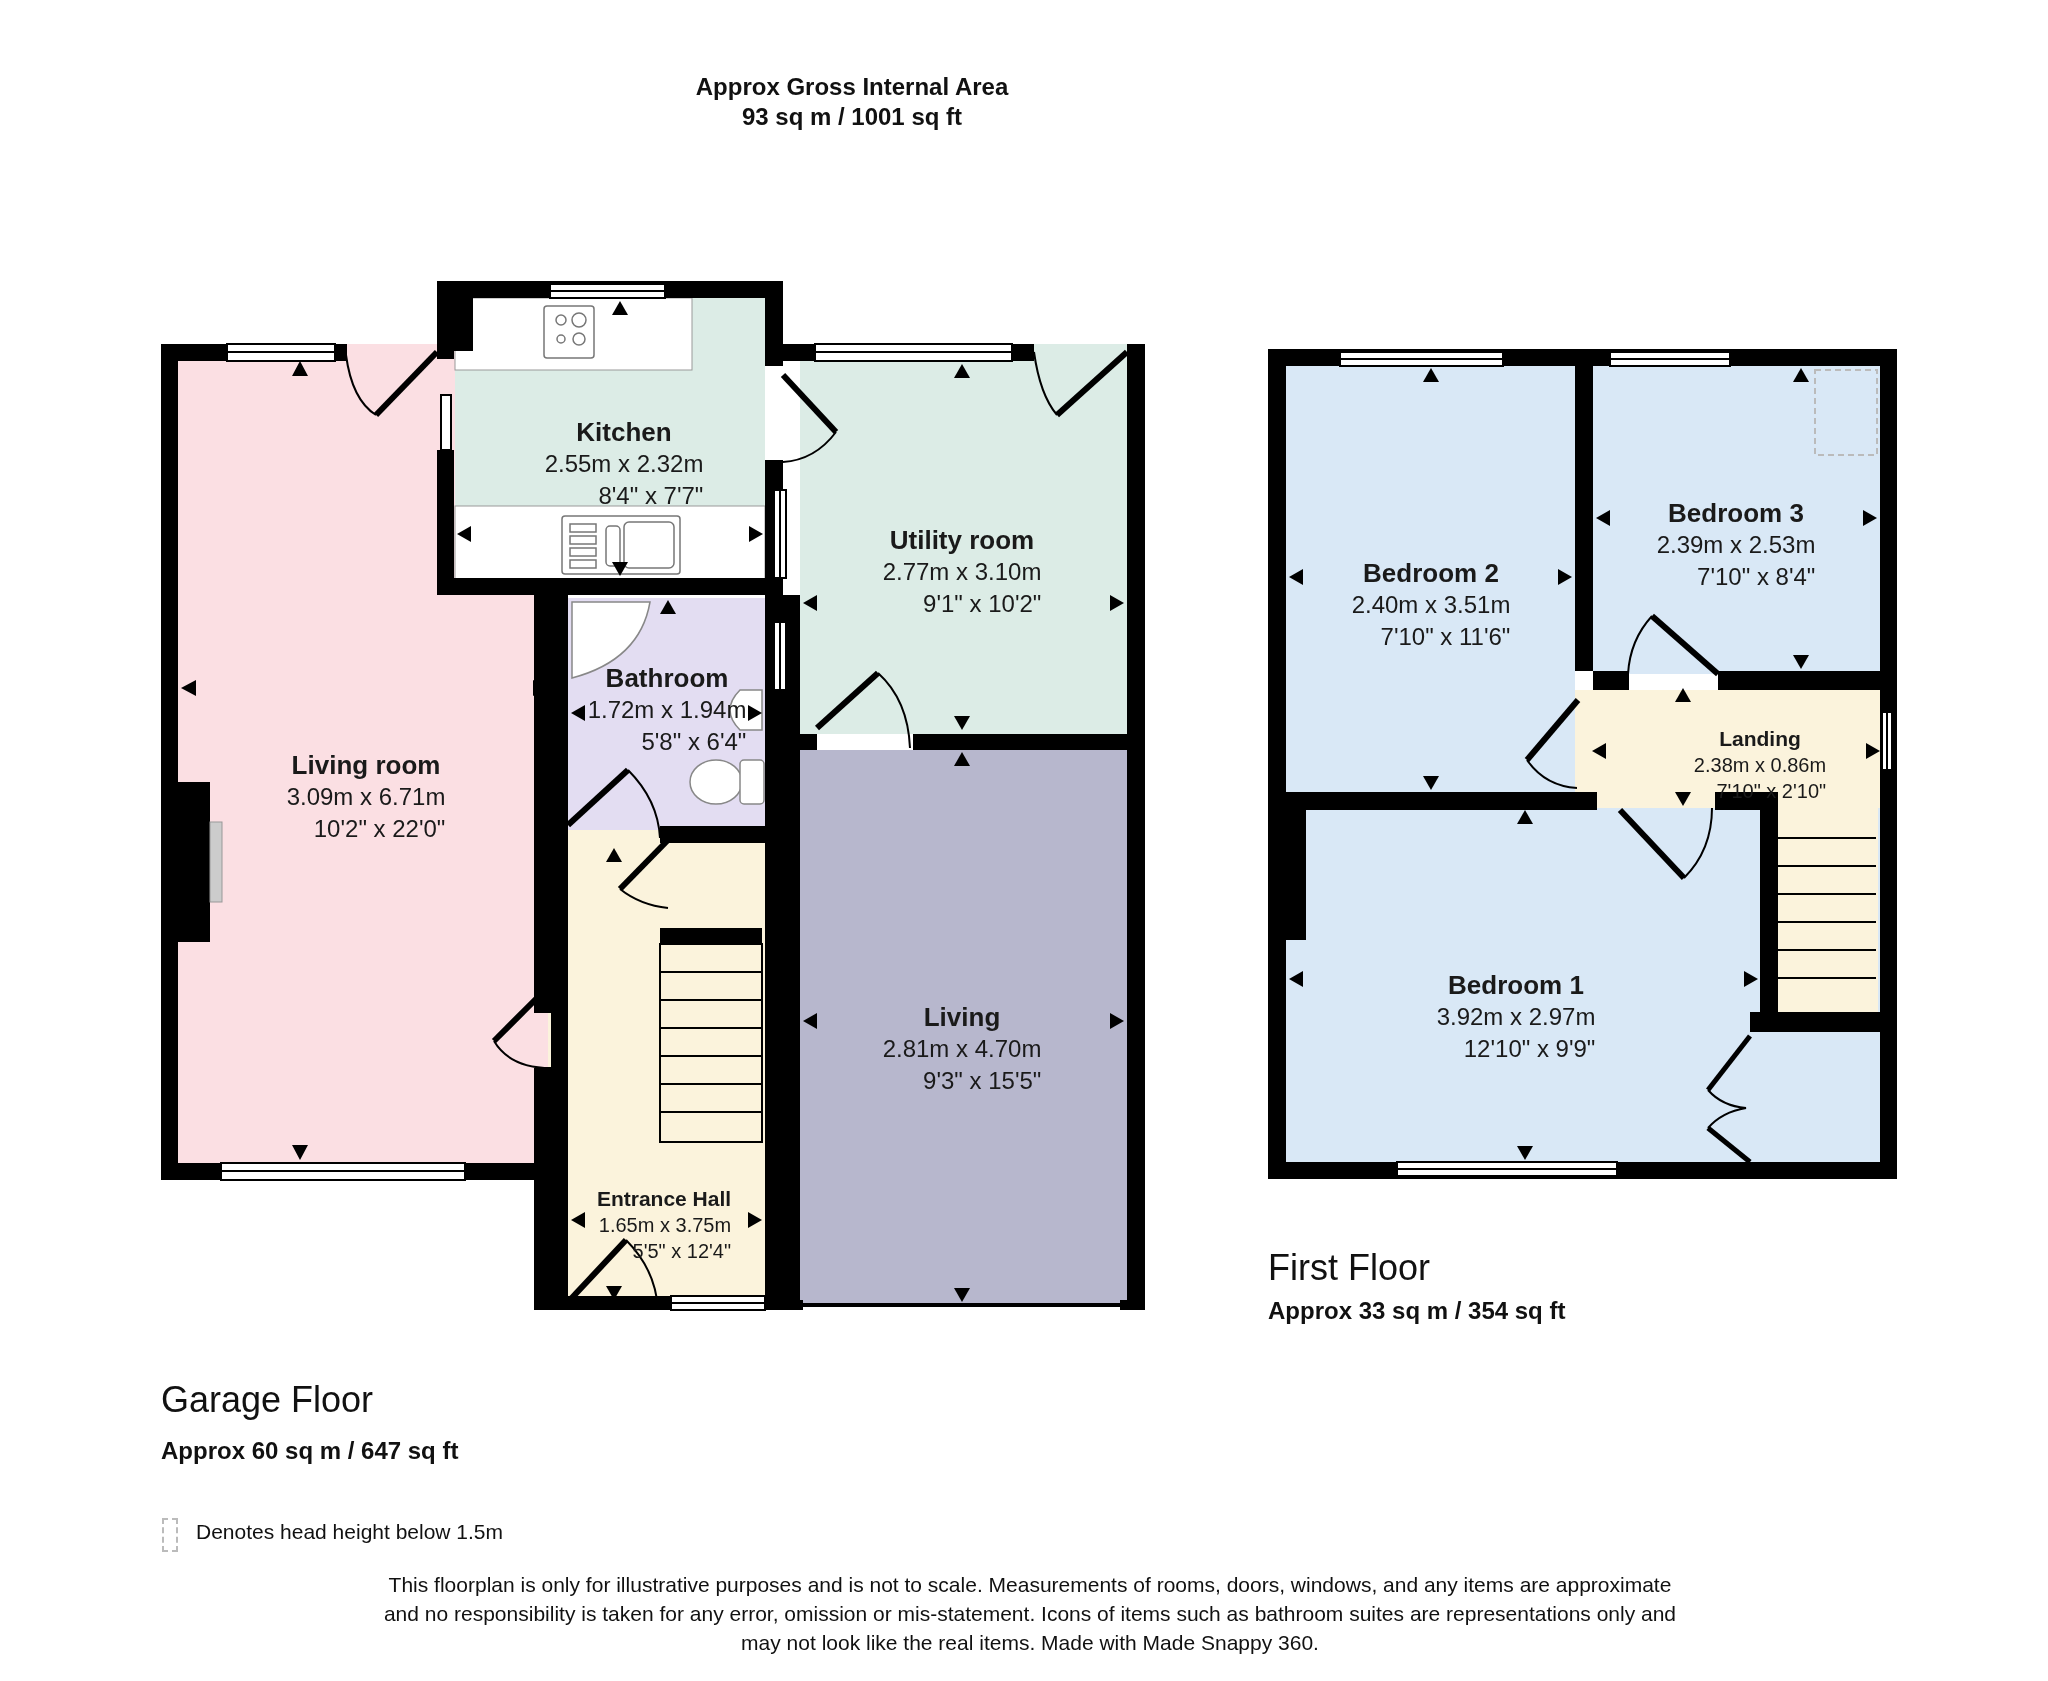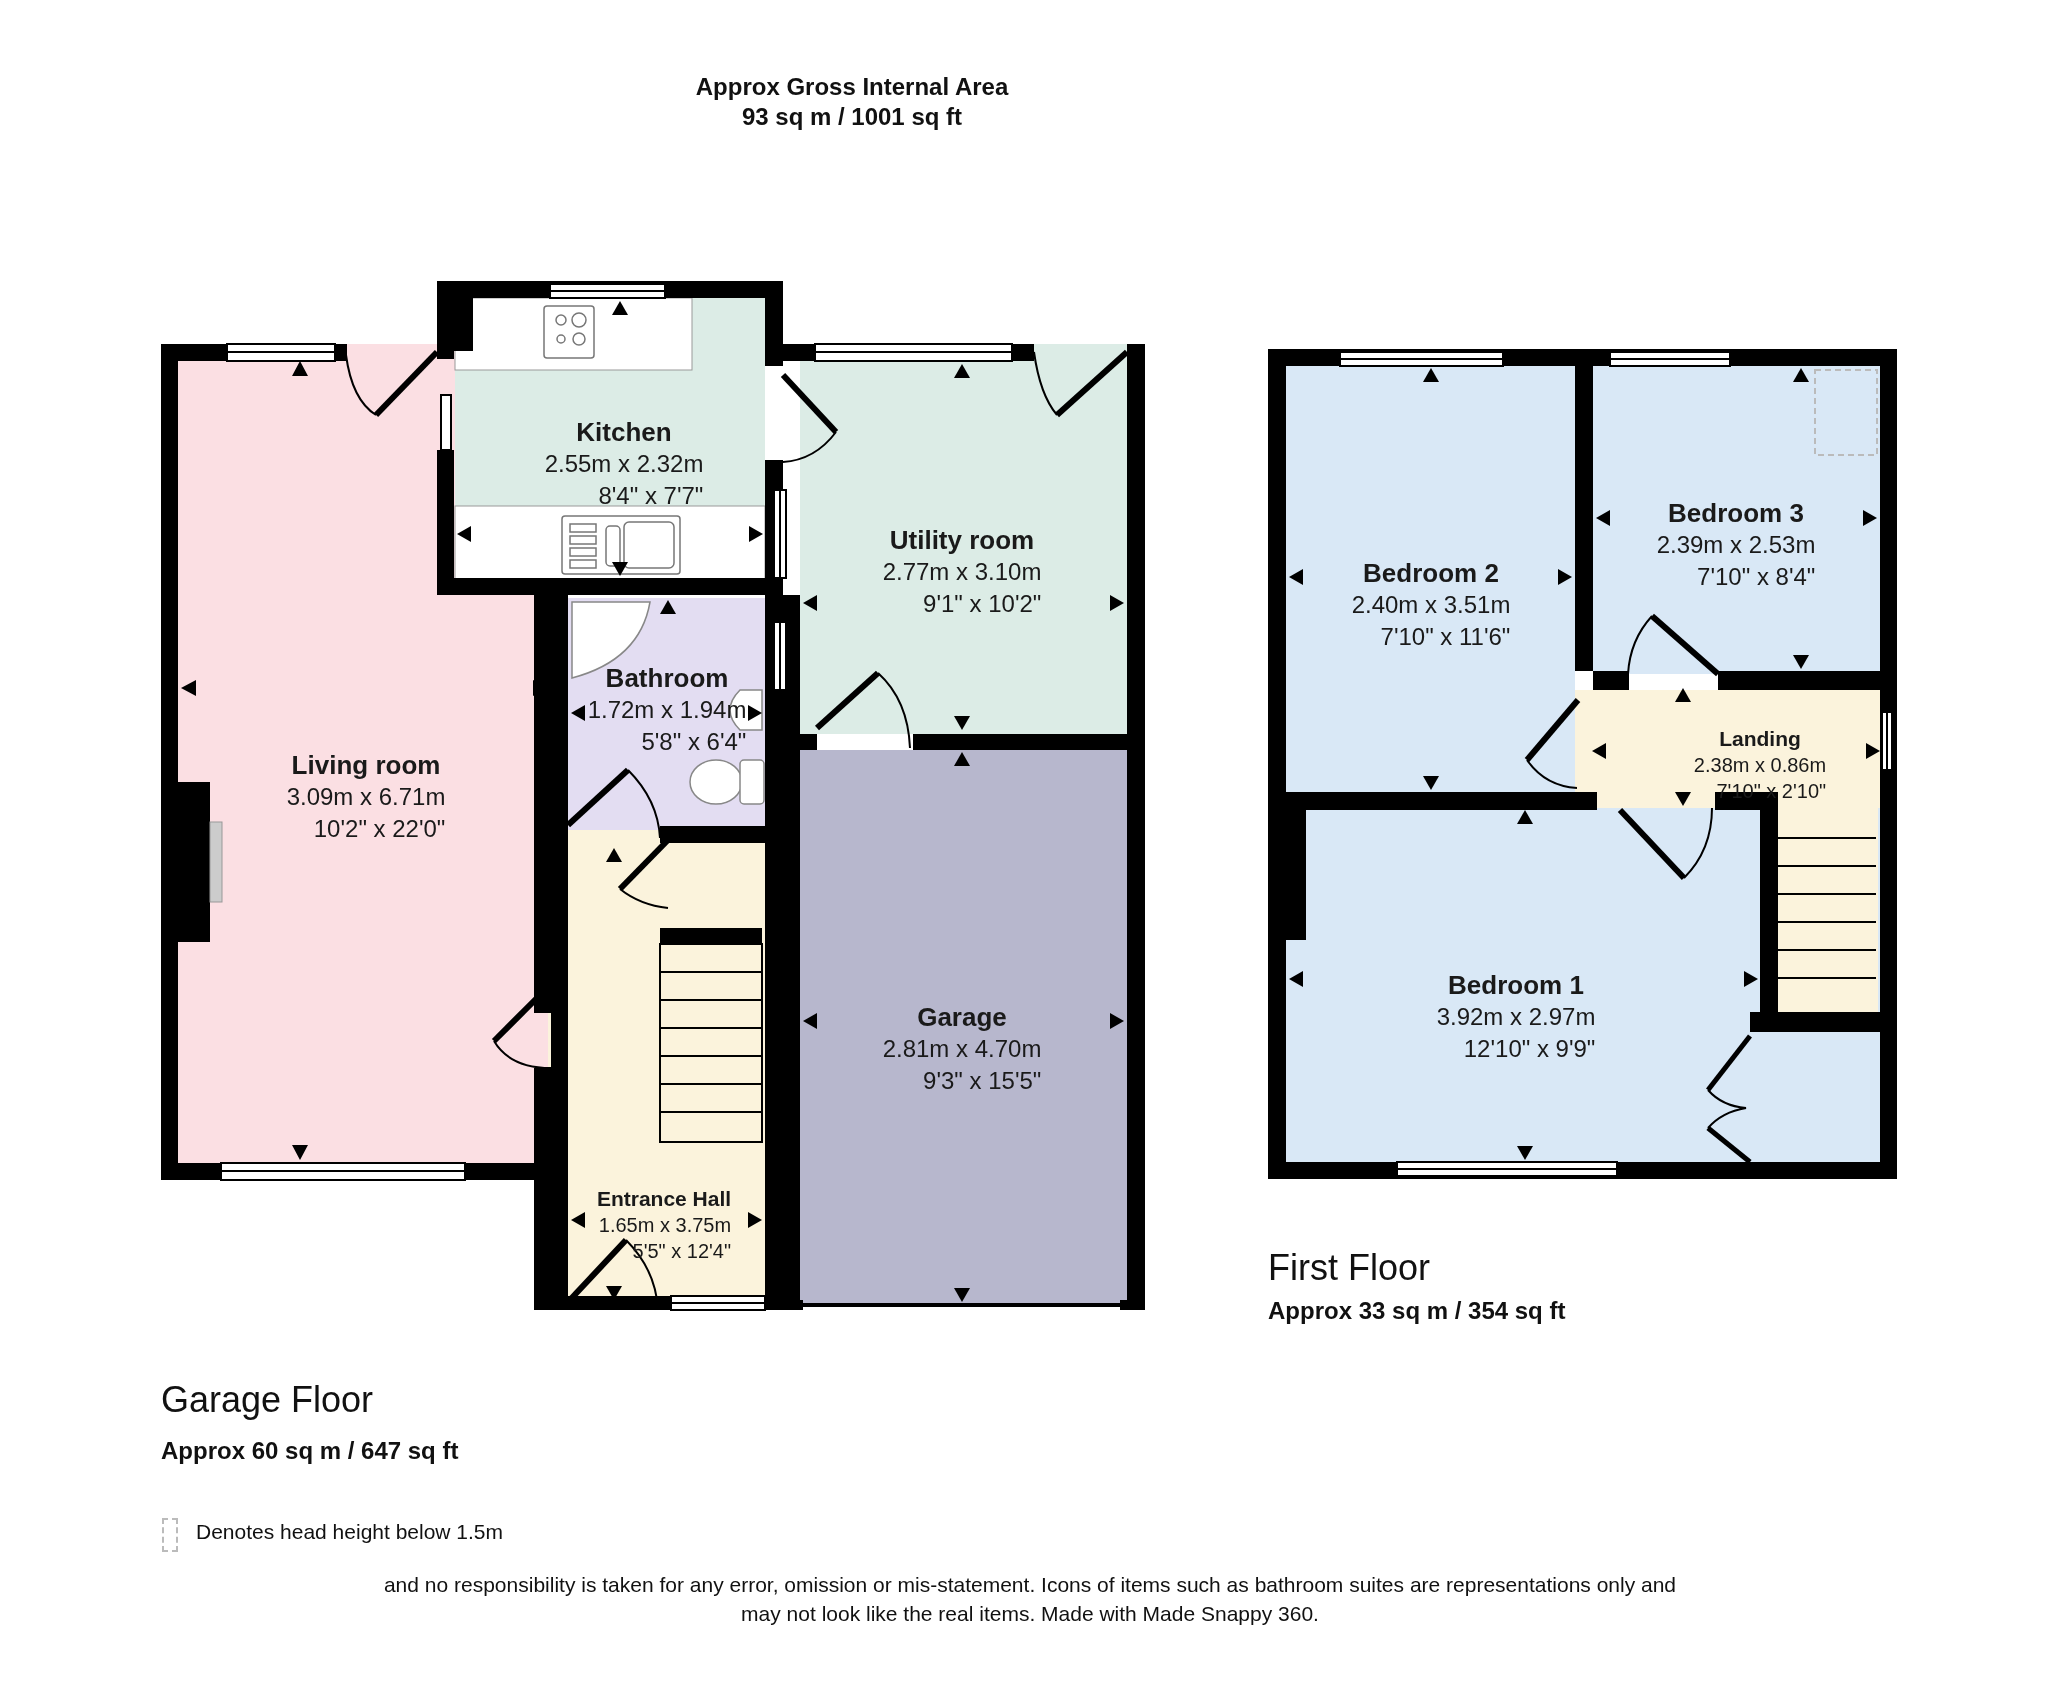--- a/index.html
+++ b/index.html
@@ -267,21 +267,21 @@
   <span class="nm">Utility room</span>
   <span class="dm">2.77m x 3.10m</span>
   <span class="dm">9'1" x 10'2"</span>
 </div>
 <div class="room-label" style="left:667px; top:636px;">
   <span class="nm">Bathroom</span>
   <span class="dm">1.72m x 1.94m</span>
   <span class="dm">5'8" x 6'4"</span>
 </div>
 <div class="room-label" style="left:962px; top:975px;">
-  <span class="nm">Garage</span>
+  <span class="nm">Living</span>
   <span class="dm">2.81m x 4.70m</span>
   <span class="dm">9'3" x 15'5"</span>
 </div>
 <div class="room-label sm" style="left:664px; top:1160px;">
   <span class="nm">Entrance Hall</span>
   <span class="dm">1.65m x 3.75m</span>
   <span class="dm">5'5" x 12'4"</span>
 </div>
 
 <div class="room-label" style="left:1431px; top:531px;">
@@ -311,15 +311,16 @@
 </div>
 <div class="abs" style="left:1268px; top:1248px;">
   <div class="floor-title">First Floor</div>
   <div class="floor-area" style="margin-top:8px;">Approx 33 sq m / 354 sq ft</div>
 </div>
 
 <div class="legend-icon"></div>
 <div class="abs legend-text">Denotes head height below 1.5m</div>
 
 <div class="abs disclaimer">
+  <div>This floorplan is only for illustrative purposes and is not to scale. Measurements of rooms, doors, windows, and any items are approximate</div>
   <div>and no responsibility is taken for any error, omission or mis-statement. Icons of items such as bathroom suites are representations only and</div>
   <div>may not look like the real items. Made with Made Snappy 360.</div>
 </div>
 
 </body></html>

